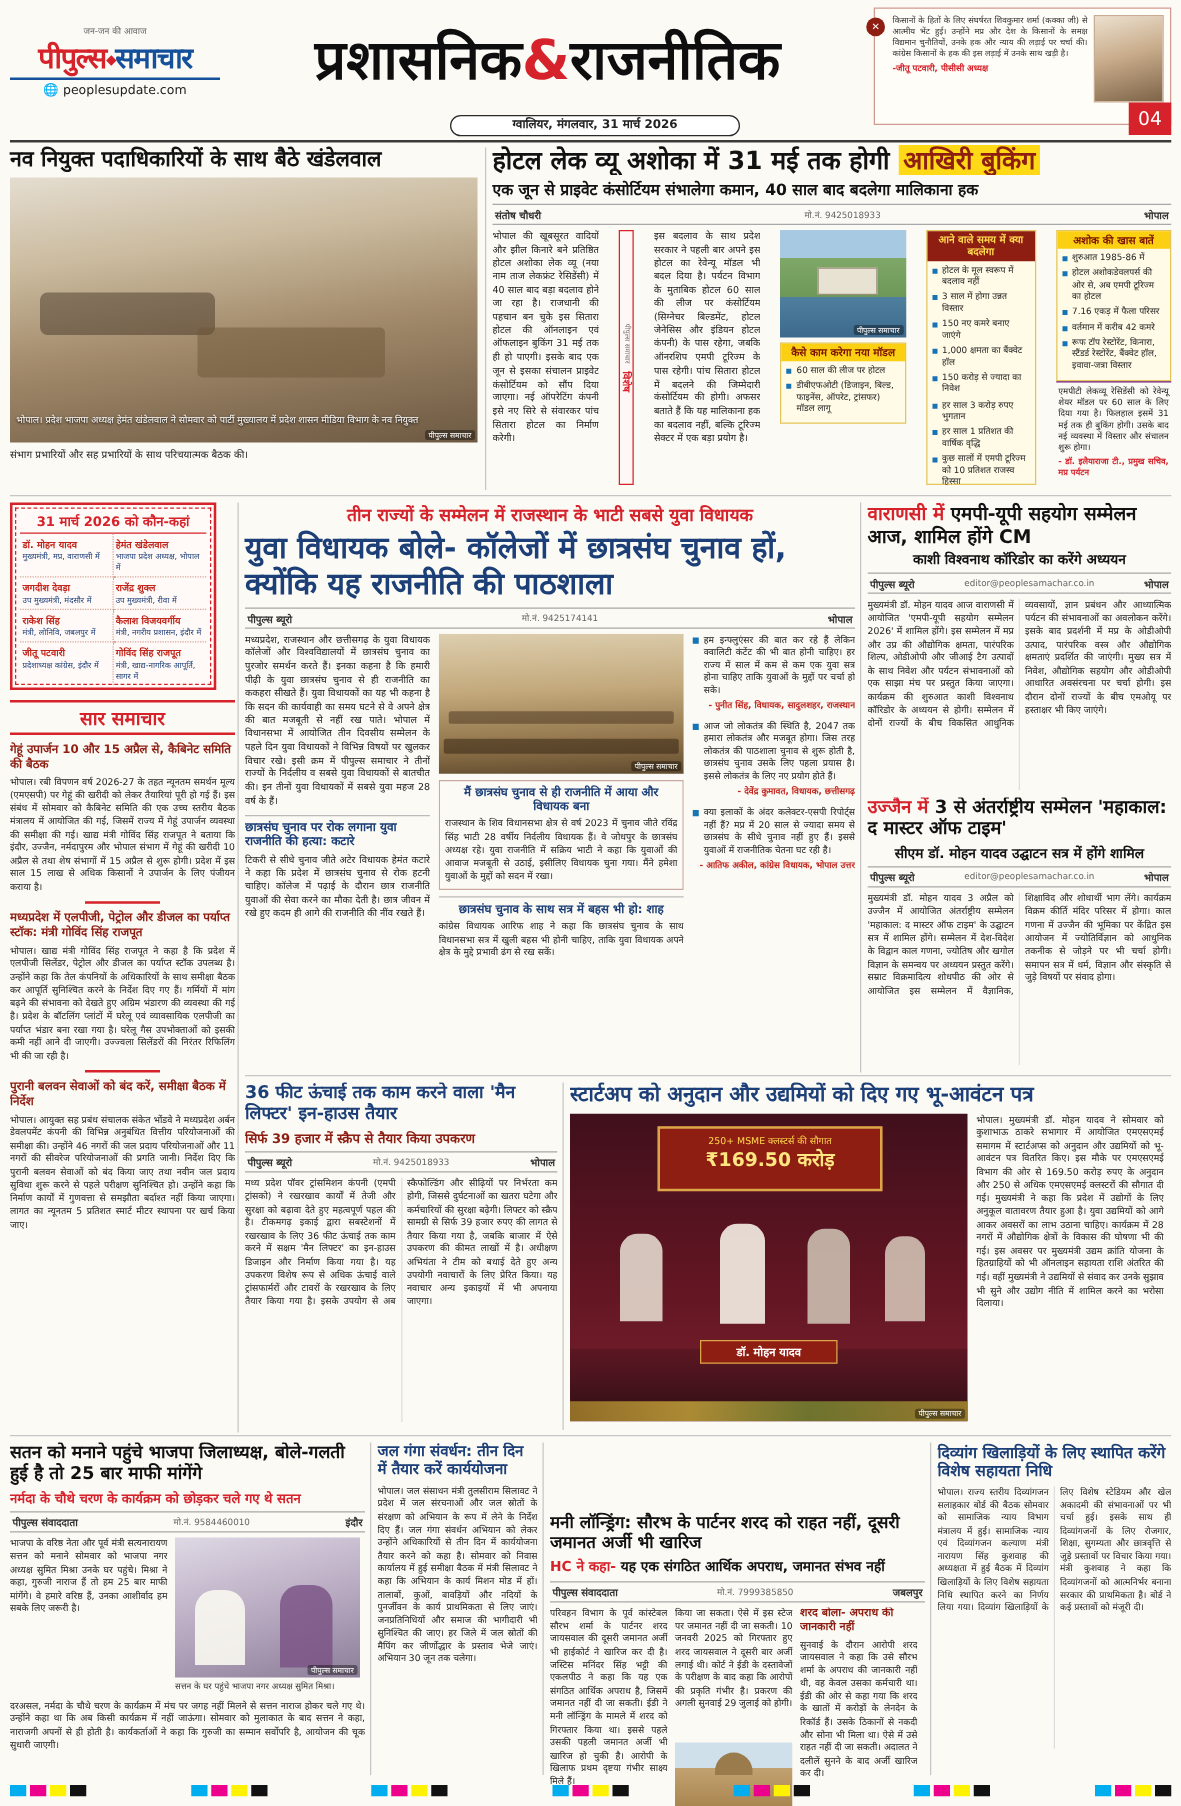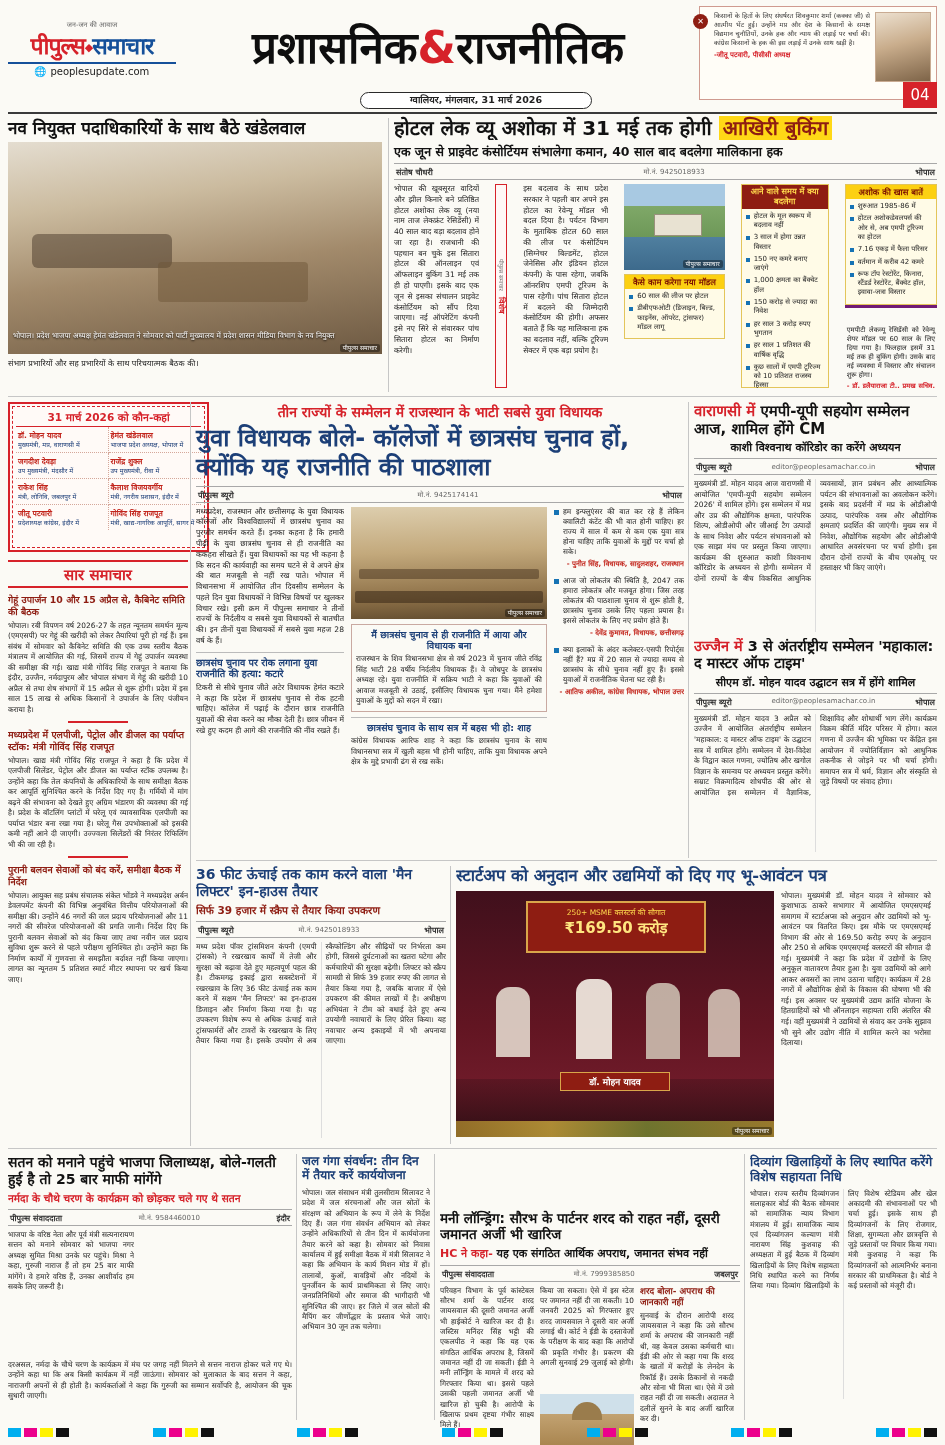--- a/index.html
+++ b/index.html
@@ -131,31 +131,31 @@
         <div class="ybox">
           <div class="ybox-h">अशोक की खास बातें</div>
           <ul class="sq">
             <li>शुरुआत 1985-86 में</li>
             <li>होटल अशोकडेवलपर्स की ओर से, अब एमपी टूरिज्म का होटल</li>
             <li>7.16 एकड़ में फैला परिसर</li>
             <li>वर्तमान में करीब 42 कमरे</li>
             <li>रूफ टॉप रेस्टोरेंट, किनारा, स्टैंडर्ड रेस्टोरेंट, बैंक्वेट हॉल, इवावा-जत्रा विस्तार</li>
           </ul>
         </div>
-        <div style="border-top:3px solid #701a75;padding:18px 2px;font-size:6.8px;line-height:1.33;text-align:justify;overflow:hidden">
+        <div style="border-top:1px solid #701a75;padding:3px 2px;font-size:6.8px;line-height:1.33;text-align:justify;overflow:hidden">
           <span>एमपीटी लेकव्यू रेसिडेंसी को रेवेन्यू शेयर मॉडल पर 60 साल के लिए दिया गया है। फिलहाल इसमें 31 मई तक ही बुकिंग होगी। उसके बाद नई व्यवस्था में विस्तार और संचालन शुरू होगा।</span>
           <div class="red" style="font-weight:bold;font-size:6.6px;margin-top:2px">- डॉ. इलैयाराजा टी., प्रमुख सचिव, मप्र पर्यटन</div>
         </div>
       </div>
     </div>
   </section>
 
   <div class="hline" style="left:8px;top:396px;width:929px;height:1px"></div>
 
-  <aside class="abs" style="left:8px;top:402px;width:201px;height:150px;border:2px solid #d6222a;padding:2px;background:#fffaf7">
+  <aside class="abs" style="left:8px;top:402px;width:165px;height:150px;border:2px solid #d6222a;padding:2px;background:#fffaf7">
     <div style="border:1px dashed #d6222a;height:100%;padding:3px 3px 0">
       <div class="red" style="font-weight:bold;font-size:10.5px;text-align:center;border-bottom:1px solid #d6222a;padding-bottom:2px">31 मार्च 2026 को कौन-कहां</div>
       <div style="display:grid;grid-template-columns:1fr 1fr">
         <div style="padding:3px 2px;border-bottom:1px dotted #d5a79a;border-right:1px dotted #d5a79a">
             <div style="font-size:7.6px;font-weight:bold;color:#c2251c">डॉ. मोहन यादव</div>
             <div style="font-size:6.4px;color:#20407a">मुख्यमंत्री, मप्र, वाराणसी में</div>
           </div>
         <div style="padding:3px 2px;border-bottom:1px dotted #d5a79a">
             <div style="font-size:7.6px;font-weight:bold;color:#c2251c">हेमंत खंडेलवाल</div>
             <div style="font-size:6.4px;color:#20407a">भाजपा प्रदेश अध्यक्ष, भोपाल में</div>
@@ -325,20 +325,28 @@
   <section class="abs" style="left:8px;top:1154px;width:284px;height:266px;overflow:hidden">
     <h2 class="h-black" style="font-size:14px">सतन को मनाने पहुंचे भाजपा जिलाध्यक्ष, बोले-गलती हुई है तो 25 बार माफी मांगेंगे</h2>
     <h4 class="red" style="font-size:10.5px;font-weight:bold;margin-top:3px">नर्मदा के चौथे चरण के कार्यक्रम को छोड़कर चले गए थे सतन</h4>
     <div class="byline">
       <span>पीपुल्स संवाददाता</span>
       <span class="phone">मो.नं. 9584460010</span>
       <span>इंदौर</span>
     </div>
     <div style="display:flex;gap:6px">
       <div class="body" style="width:126px;font-size:7.4px;height:126px">भाजपा के वरिष्ठ नेता और पूर्व मंत्री सत्यनारायण सत्तन को मनाने सोमवार को भाजपा नगर अध्यक्ष सुमित मिश्रा उनके घर पहुंचे। मिश्रा ने कहा, गुरुजी नाराज हैं तो हम 25 बार माफी मांगेंगे। वे हमारे वरिष्ठ हैं, उनका आशीर्वाद हम सबके लिए जरूरी है।</div>
+      <div style="width:148px">
+        <div class="photo" style="width:148px;height:112px;background:linear-gradient(165deg,#ded8e4 0%,#bdb0c6 45%,#8d7e99 100%)">
+          <div class="abs" style="left:16px;top:42px;width:40px;height:60px;background:rgba(250,248,240,.9);border-radius:16px 16px 0 0"></div>
+          <div class="abs" style="left:84px;top:38px;width:42px;height:66px;background:rgba(120,80,130,.8);border-radius:16px 16px 0 0"></div>
+          <div class="credit">पीपुल्स समाचार</div>
+        </div>
+        <div style="font-size:6.8px;color:#333;margin-top:2px">सत्तन के घर पहुंचे भाजपा नगर अध्यक्ष सुमित मिश्रा।</div>
+      </div>
     </div>
     <div class="body" style="font-size:7.4px;margin-top:4px;height:78px">दरअसल, नर्मदा के चौथे चरण के कार्यक्रम में मंच पर जगह नहीं मिलने से सत्तन नाराज होकर चले गए थे। उन्होंने कहा था कि अब किसी कार्यक्रम में नहीं जाऊंगा। सोमवार को मुलाकात के बाद सत्तन ने कहा, नाराजगी अपनों से ही होती है। कार्यकर्ताओं ने कहा कि गुरुजी का सम्मान सर्वोपरि है, आयोजन की चूक सुधारी जाएगी।</div>
   </section>
 
   <div class="vline" style="left:296px;top:1154px;width:1px;height:266px"></div>
 
   <section class="abs" style="left:302px;top:1154px;width:128px;height:266px;overflow:hidden">
     <h3 class="h-navy" style="font-size:12px">जल गंगा संवर्धन: तीन दिन में तैयार करें कार्ययोजना</h3>
     <div class="body" style="font-size:7.3px;margin-top:5px;height:212px">भोपाल। जल संसाधन मंत्री तुलसीराम सिलावट ने प्रदेश में जल संरचनाओं और जल स्रोतों के संरक्षण को अभियान के रूप में लेने के निर्देश दिए हैं। जल गंगा संवर्धन अभियान को लेकर उन्होंने अधिकारियों से तीन दिन में कार्ययोजना तैयार करने को कहा है। सोमवार को निवास कार्यालय में हुई समीक्षा बैठक में मंत्री सिलावट ने कहा कि अभियान के कार्य मिशन मोड में हों। तालाबों, कुओं, बावड़ियों और नदियों के पुनर्जीवन के कार्य प्राथमिकता से लिए जाएं। जनप्रतिनिधियों और समाज की भागीदारी भी सुनिश्चित की जाए। हर जिले में जल स्रोतों की मैपिंग कर जीर्णोद्धार के प्रस्ताव भेजे जाएं। अभियान 30 जून तक चलेगा।</div>
   </section>

